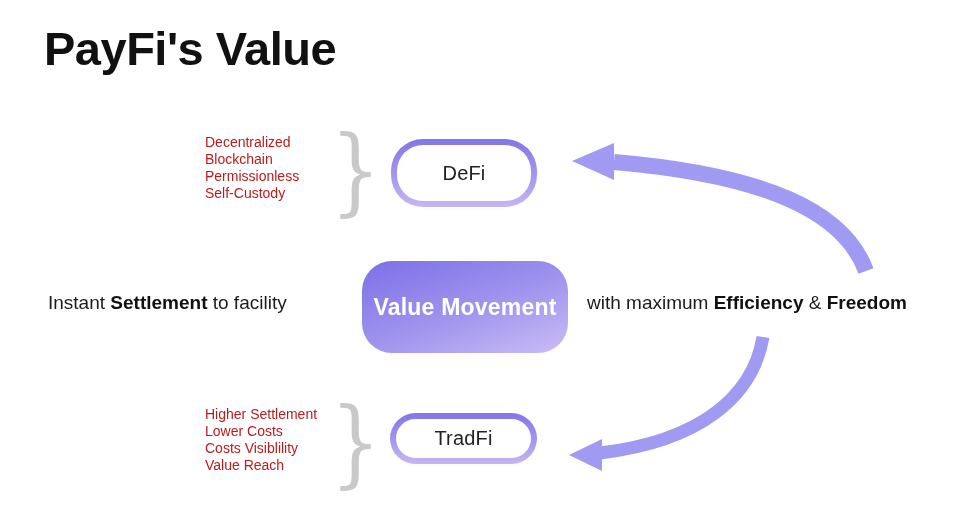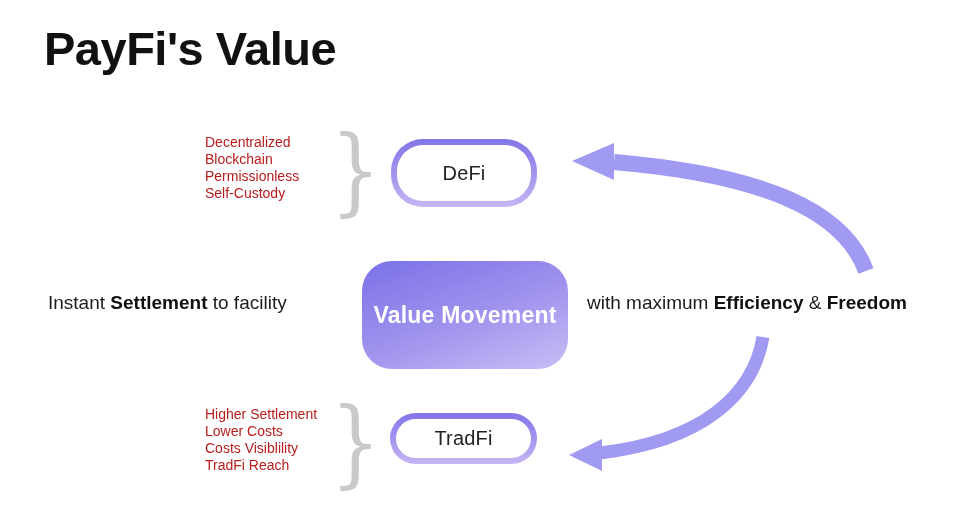--- a/index.html
+++ b/index.html
@@ -32,21 +32,21 @@
     background:linear-gradient(180deg,#8276e8 0%,#a697ee 55%,#c6b6f4 100%);
   }
   .pill.defi{left:391px;top:139px;width:146px;height:68px;}
   .pill.tradfi{left:390px;top:413px;width:147px;height:51px;}
   .pill-inner{
     width:100%;height:100%;background:#ffffff;border-radius:26px;
     display:flex;align-items:center;justify-content:center;
   }
   .pill-label{font-size:20px;color:#222222;letter-spacing:0.2px;}
   .value-box{
-    position:absolute;left:362px;top:261px;width:206px;height:108px;border-radius:30px;
+    position:absolute;left:362px;top:261px;width:206px;height:92px;border-radius:30px;
     background:linear-gradient(160deg,#7b70e7 0%,#a195ee 55%,#cabdf6 100%);
     display:flex;align-items:center;justify-content:center;
   }
   .value-label{font-size:23px;font-weight:bold;color:#ffffff;letter-spacing:0.2px;}
   .statement{
     position:absolute;top:292px;font-size:19px;line-height:22px;color:#1c1c1c;white-space:nowrap;
   }
   .statement.left{left:48px;}
   .statement.right{left:587px;}
   .statement b{font-weight:bold;color:#111111;}
@@ -81,21 +81,21 @@
   <div class="value-box">
     <span class="value-label">Value Movement</span>
   </div>
 
   <div class="statement right"><span>with maximum </span><b>Efficiency</b><span> &amp; </span><b>Freedom</b></div>
 
   <div class="trait-list bottom">
     <div class="trait-line">Higher Settlement</div>
     <div class="trait-line">Lower Costs</div>
     <div class="trait-line">Costs Visiblility</div>
-    <div class="trait-line">TradFi Reach</div>
+    <div class="trait-line">Value Reach</div>
   </div>
 
   <div class="brace-wrap bottom">
     <span class="brace-glyph">}</span>
   </div>
 
   <div class="pill tradfi">
     <div class="pill-inner">
       <span class="pill-label">TradFi</span>
     </div>

